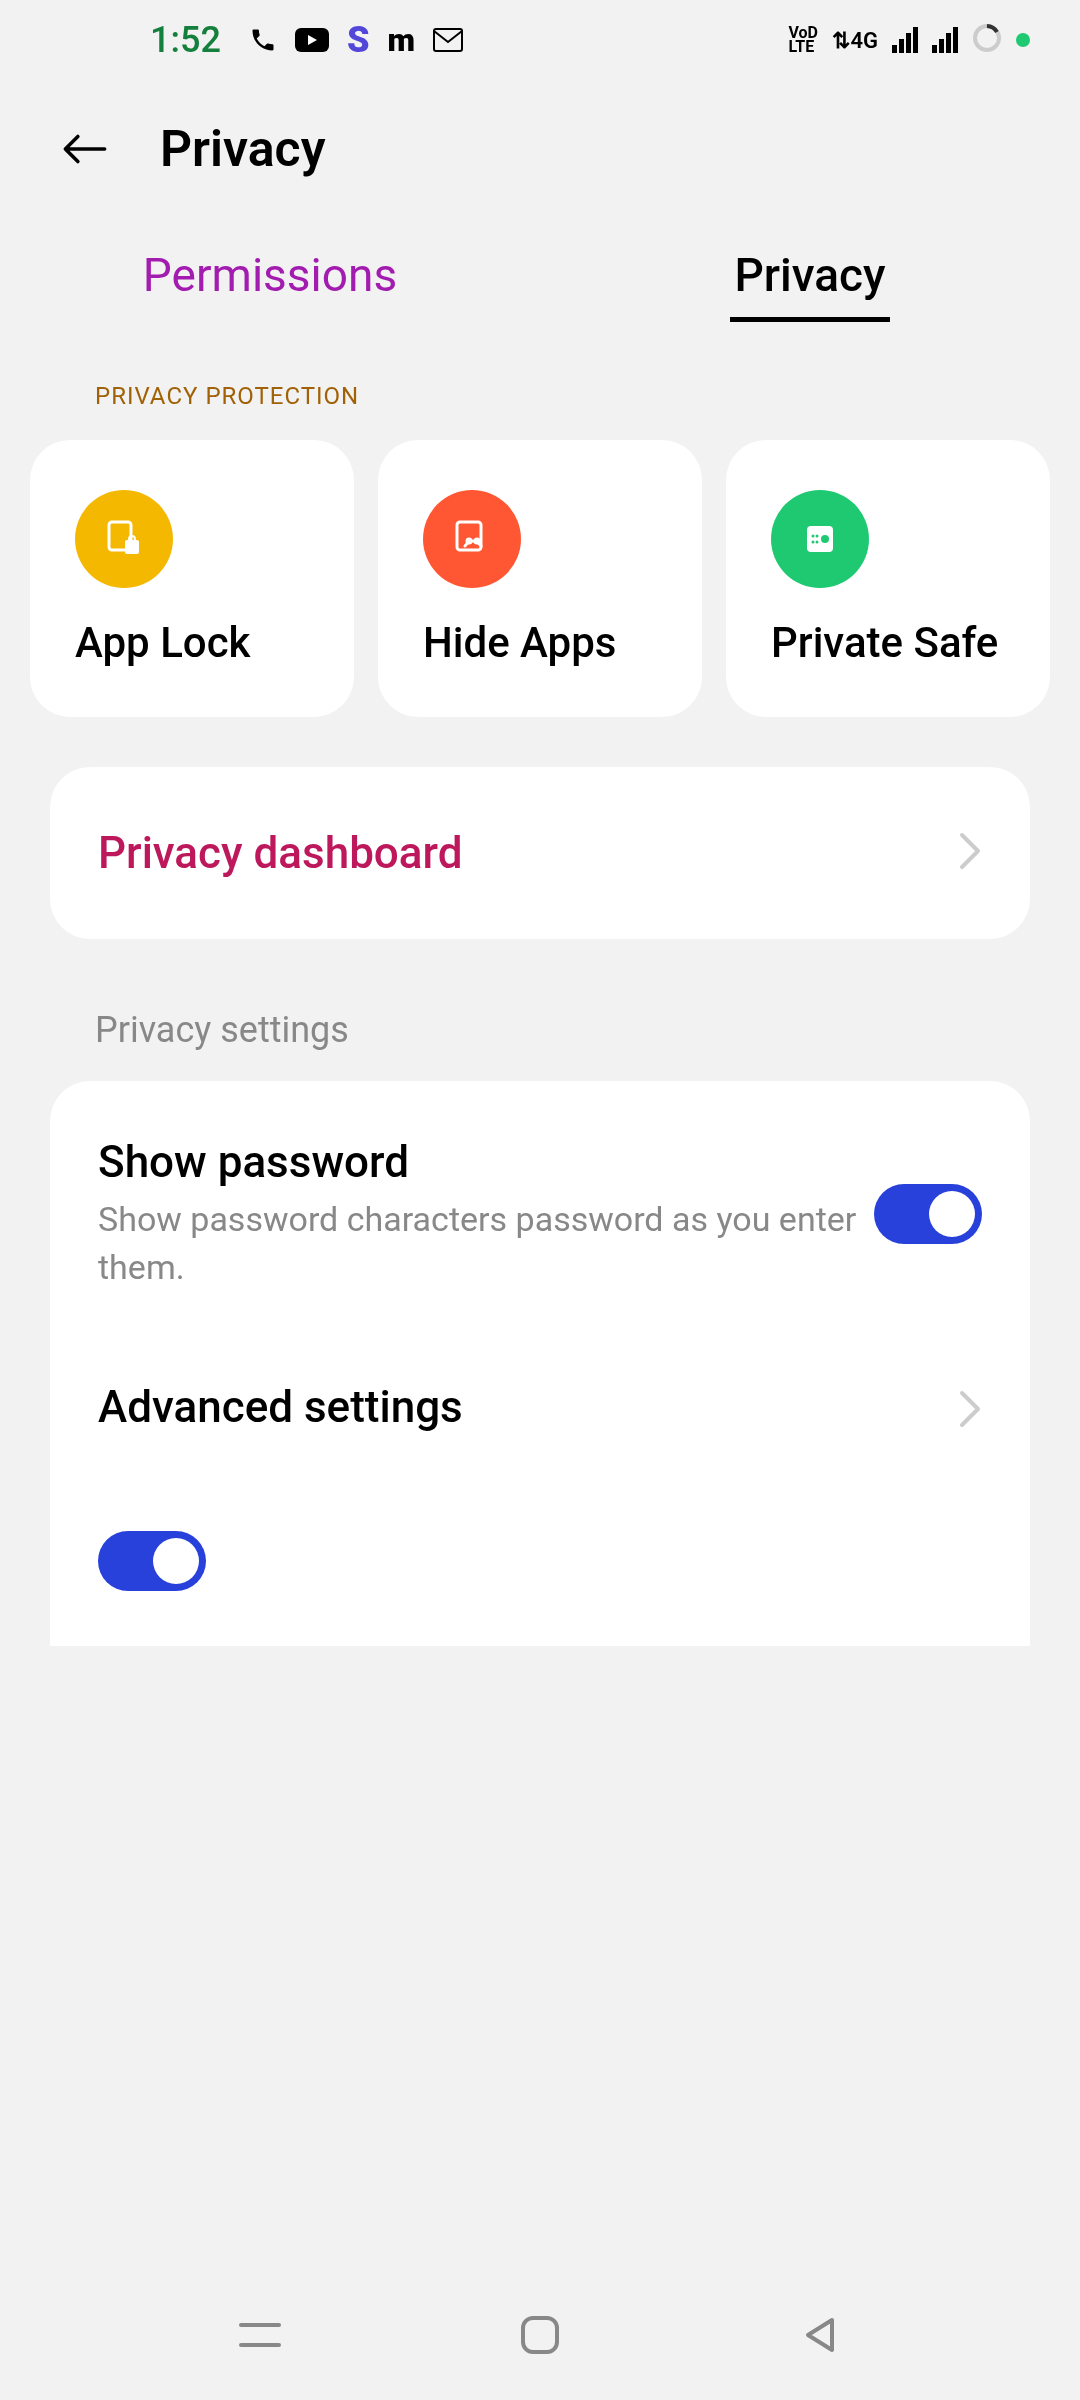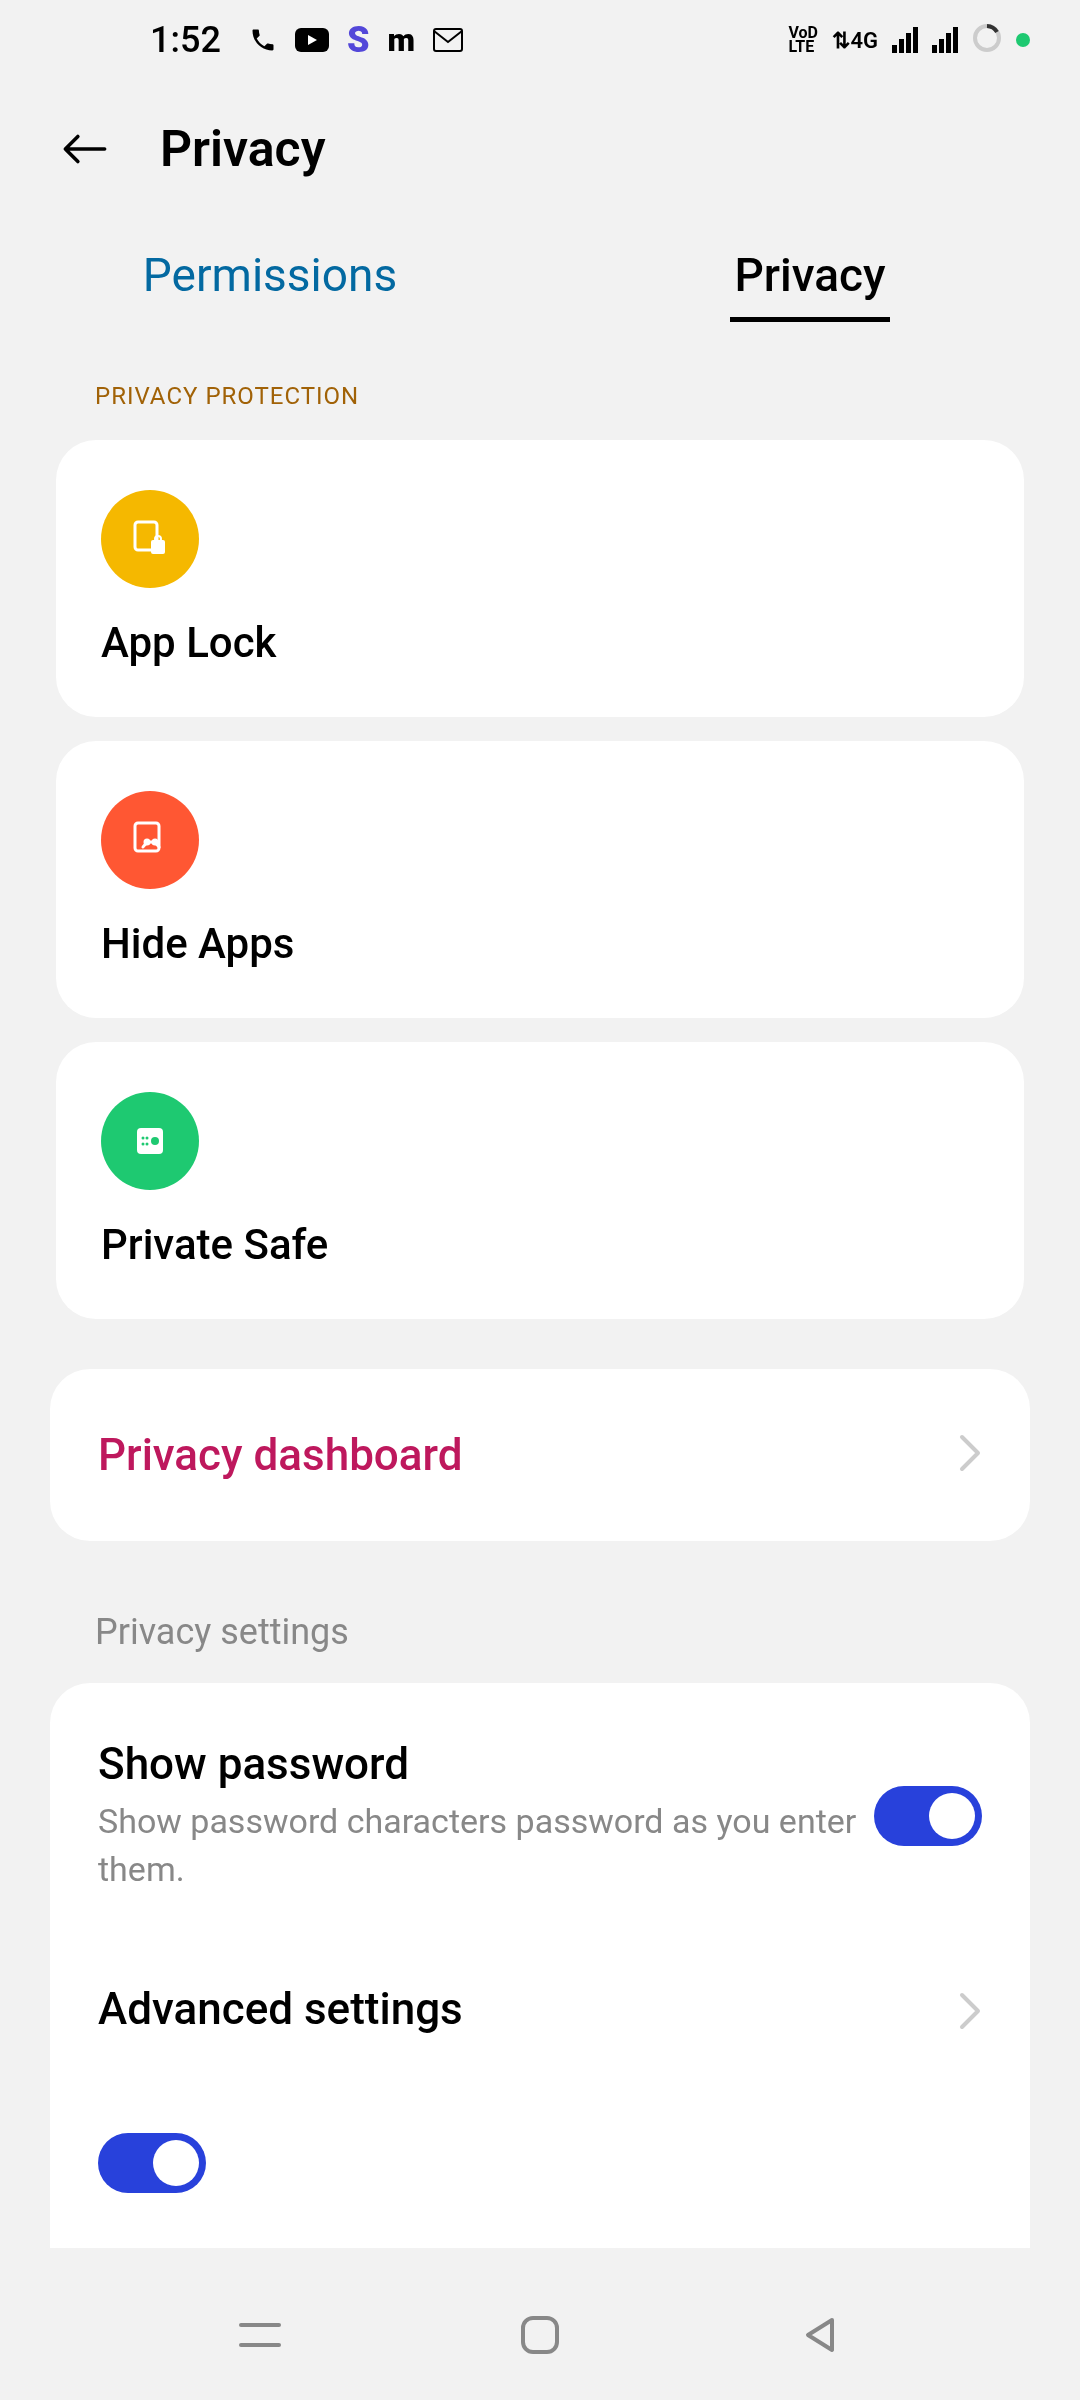--- a/index.html
+++ b/index.html
@@ -23,21 +23,21 @@
     padding: 0 50px 0 150px;
   }
   .status-left {
     display: flex;
     align-items: center;
     gap: 18px;
   }
   .status-time {
     font-size: 36px;
     font-weight: 500;
-    color: #000000;
+    color: #15803d;
     margin-right: 10px;
   }
   .status-icon {
     display: inline-flex;
     align-items: center;
     justify-content: center;
   }
   .status-right {
     display: flex;
     align-items: center;
@@ -73,21 +73,21 @@
   }
   .tabs {
     display: flex;
     padding: 20px 0 0;
   }
   .tab {
     flex: 1;
     text-align: center;
     font-size: 46px;
     padding: 30px 0 20px;
-    color: #0369a1;
+    color: #a21caf;
     position: relative;
   }
   .tab.active {
     color: #000;
     font-weight: 500;
   }
   .tab.active::after {
     content: '';
     position: absolute;
     bottom: 0;
@@ -98,23 +98,23 @@
     background: #000;
   }
   .section-label {
     font-size: 24px;
     color: #a16207;
     letter-spacing: 1px;
     padding: 60px 0 30px 95px;
   }
   .card-grid {
     display: grid;
-    grid-template-columns: 1fr;
+    grid-template-columns: 1fr 1fr 1fr;
     gap: 24px;
-    padding: 0 56px;
+    padding: 0 30px;
   }
   .card {
     background: #fff;
     border-radius: 40px;
     padding: 50px 45px;
     display: flex;
     flex-direction: column;
     gap: 30px;
   }
   .card-icon {

